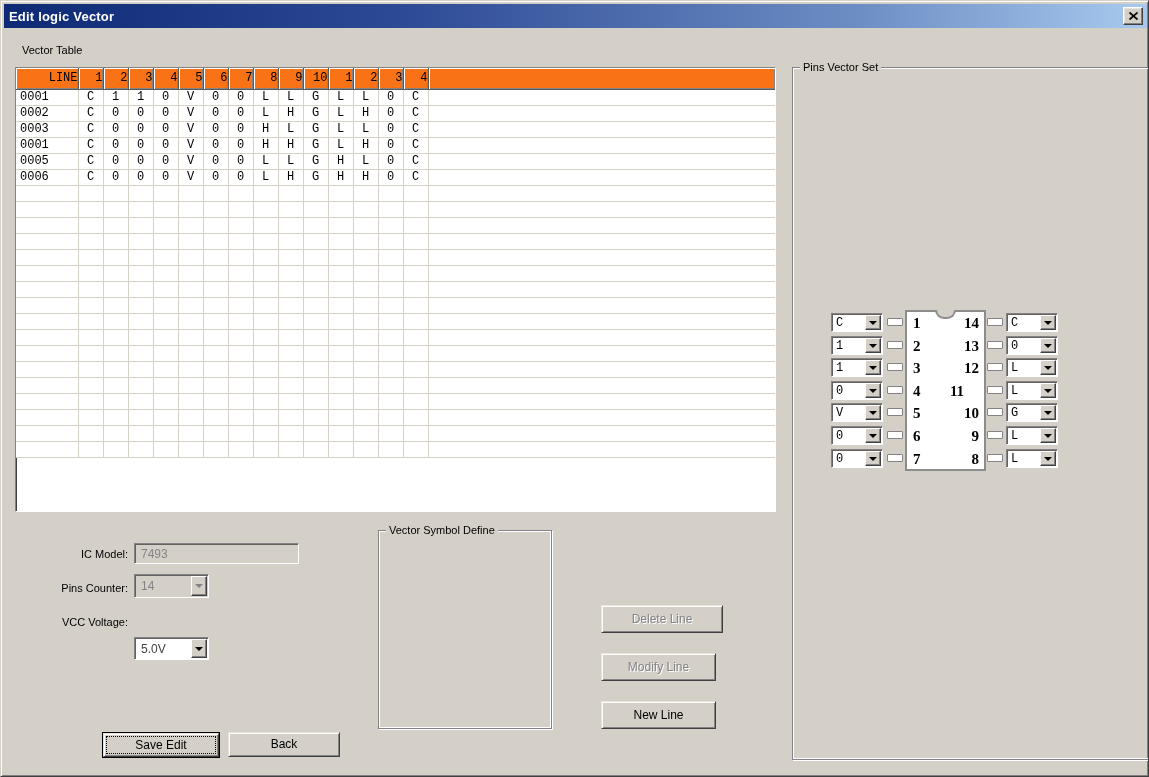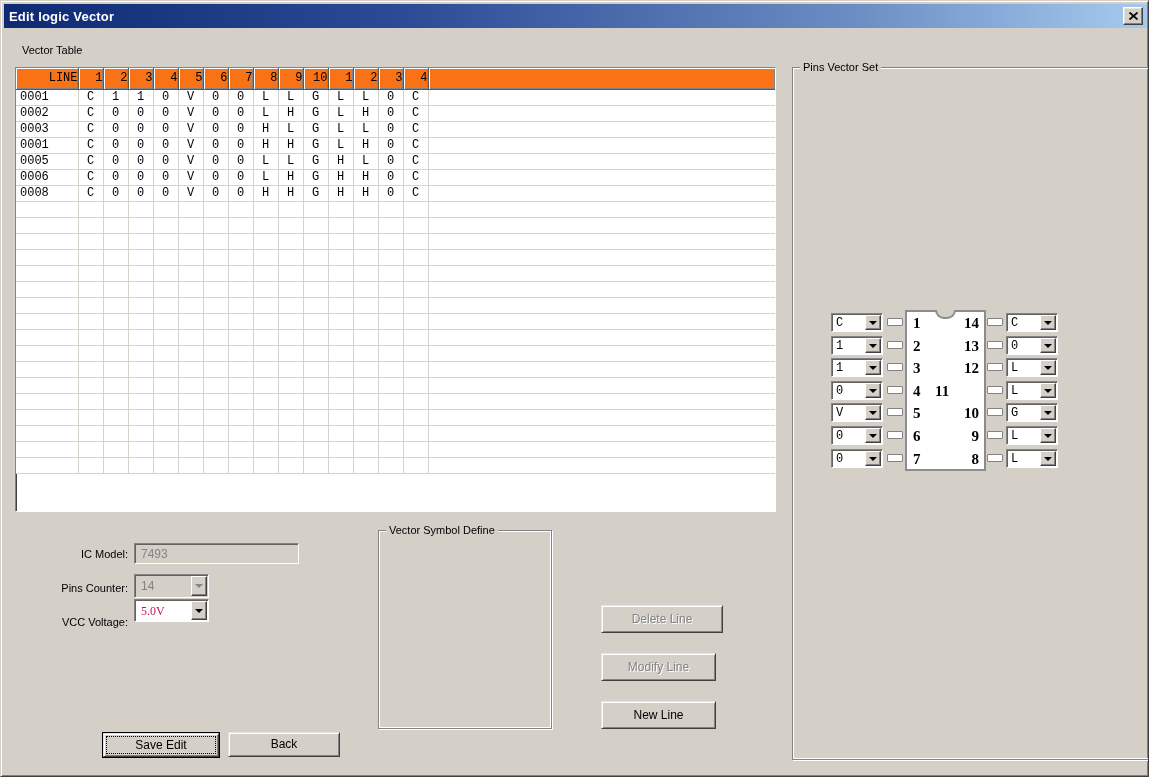--- a/index.html
+++ b/index.html
@@ -271,38 +271,20 @@
             <td>L</td>
             <td>H</td>
             <td>G</td>
             <td>H</td>
             <td>H</td>
             <td>0</td>
             <td>C</td>
             <td class="filler"></td>
           </tr>
           <tr>
-            <td class="line">0008</td>
-            <td>C</td>
-            <td>0</td>
-            <td>0</td>
-            <td>0</td>
-            <td>V</td>
-            <td>0</td>
-            <td>0</td>
-            <td>H</td>
-            <td>H</td>
-            <td>G</td>
-            <td>H</td>
-            <td>H</td>
-            <td>0</td>
-            <td>C</td>
-            <td class="filler"></td>
-          </tr>
-          <tr>
             <td class="line"></td>
             <td></td>
             <td></td>
             <td></td>
             <td></td>
             <td></td>
             <td></td>
             <td></td>
             <td></td>
             <td></td>
@@ -684,21 +666,21 @@
         </span>
       </div>
       <div class="pinnum" style="left: 934px; top: 359px; width: 44px; text-align: right;">12</div>
       <div class="stub" style="left: 986px; top: 362px;"></div>
       <div class="combo" style="left: 1005px; top: 357px; width: 52px; height: 19px;">
         <span class="val">L</span>
         <span class="drop">
           <span class="arrow"></span>
         </span>
       </div>
-      <div class="pinnum" style="left: 934px; top: 382px; width: 44px; text-align: left;">11</div>
+      <div class="pinnum" style="left: 934px; top: 382px; width: 44px; text-align: center;">11</div>
       <div class="stub" style="left: 986px; top: 385px;"></div>
       <div class="combo" style="left: 1005px; top: 380px; width: 52px; height: 19px;">
         <span class="val">L</span>
         <span class="drop">
           <span class="arrow"></span>
         </span>
       </div>
       <div class="pinnum" style="left: 934px; top: 404px; width: 44px; text-align: right;">10</div>
       <div class="stub" style="left: 986px; top: 407px;"></div>
       <div class="combo" style="left: 1005px; top: 402px; width: 52px; height: 19px;">
@@ -732,21 +714,21 @@
 
   <div class="lbl" style="left:20px; top:581px; width:107px; text-align:right;">Pins Counter:</div>
   <div class="combo disabled" style="left:133px; top:573px; width:75px; height:24px; font-family:'Liberation Sans',sans-serif;">
     <span class="val" style="top:4px; left:6px;">14</span>
     <span class="drop">
         <span class="arrow"></span>
       </span>
   </div>
 
   <div class="lbl" style="left:20px; top:615px; width:107px; text-align:right;">VCC Voltage:</div>
-  <div class="combo" style="left:133px; top:598px; width:75px; height:23px; font-family:Liberation Serif, serif; color:#be185d;">
+  <div class="combo" style="left:133px; top:636px; width:75px; height:23px; font-family:Liberation Sans, sans-serif; color:#404040;">
     <span class="val" style="top:4px; left:6px;">5.0V</span>
     <span class="drop">
         <span class="arrow"></span>
       </span>
   </div>
 
   <div class="group" style="left:377px; top:529px; width:174px; height:199px;">
     <span class="group-label">Vector Symbol Define</span>
   </div>
 

